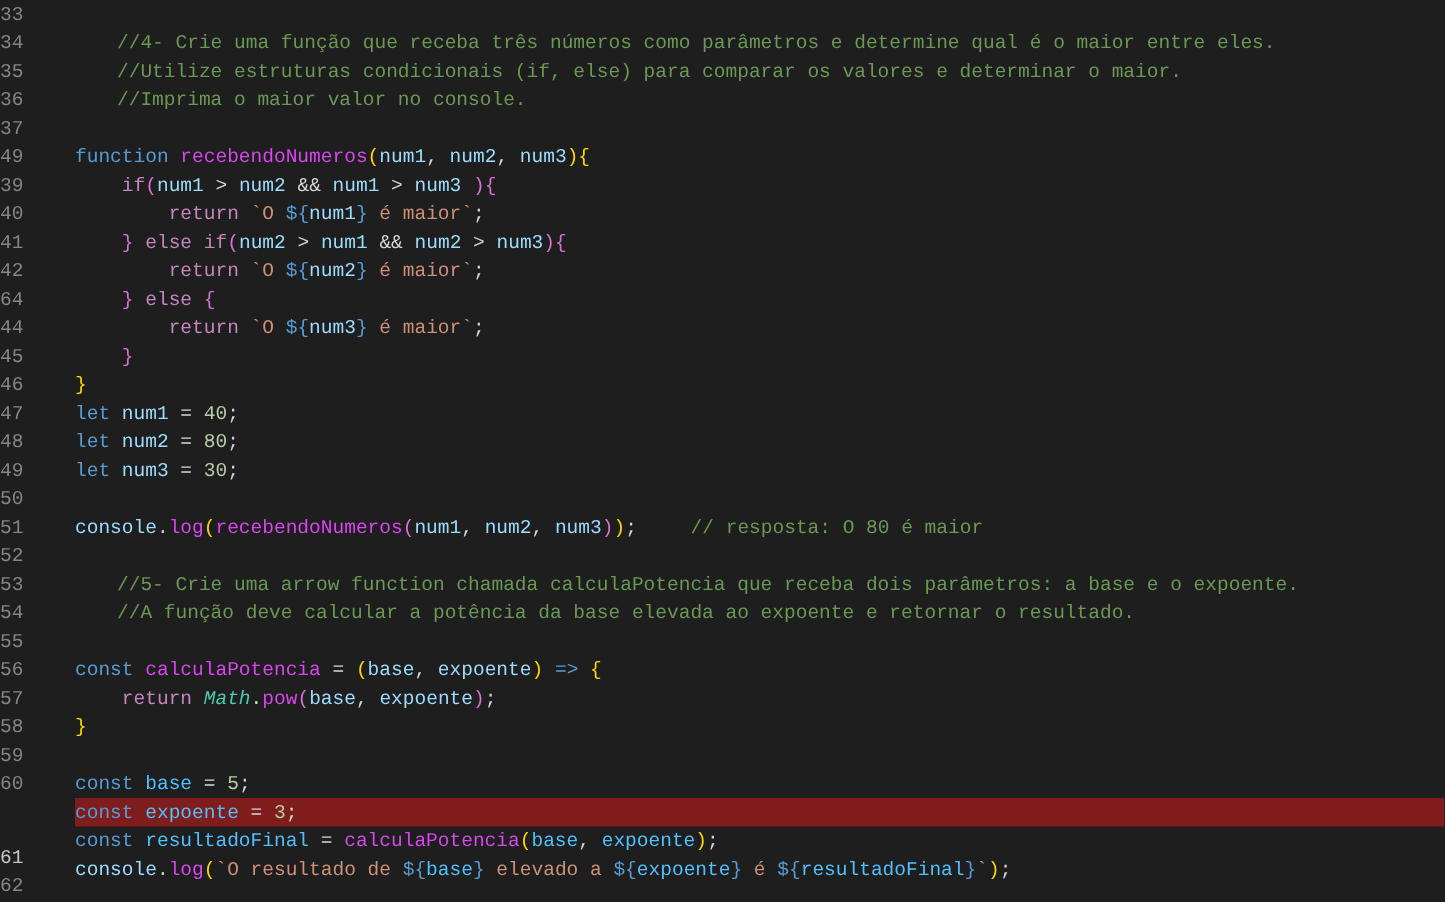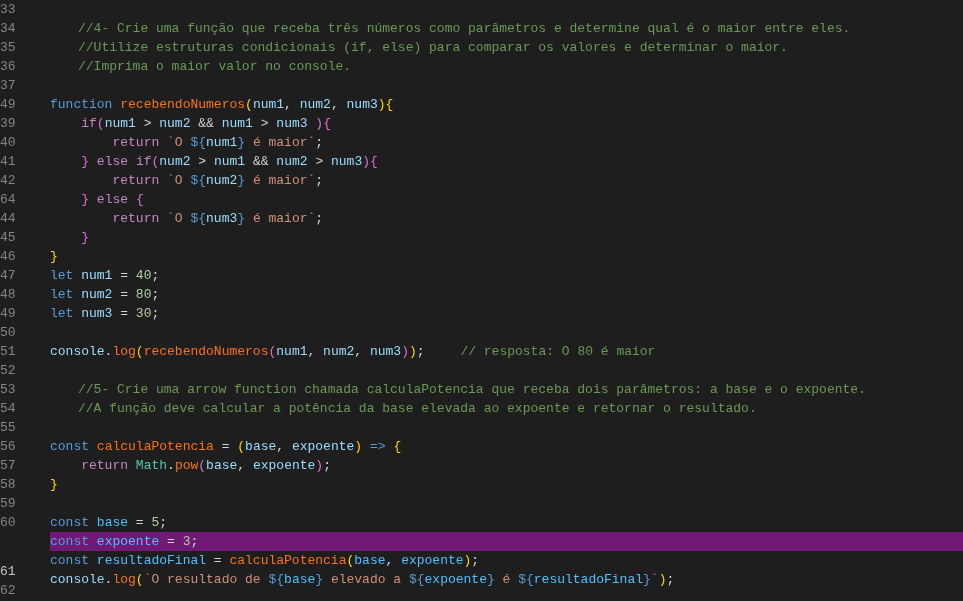--- a/index.html
+++ b/index.html
@@ -33,34 +33,34 @@
   margin-top: 30px;
 }
 .code {
   flex: 1;
   white-space: pre;
 }
 .line {
   height: 19px;
 }
 .line.active {
-  background: #701a75;
+  background: #7f1d1d;
 }
 .tok-comment { color: #6a9955; margin-left: 28px; }
 .tok-keyword { color: #569cd6; }
 .tok-control { color: #c586c0; margin-top: 28px; }
-.tok-function { color: #f97316; }
+.tok-function { color: #d946ef; }
 .tok-variable { color: #9cdcfe; }
 .tok-param { color: #9cdcfe; }
 .tok-number { color: #b5cea8; }
 .tok-string { color: #ce9178; }
 .tok-template-expr { color: #569cd6; }
 .tok-brace1 { color: #ffd700; }
 .tok-brace2 { color: #da70d6; }
-.tok-object { color: #4ec9b0; }
+.tok-object { color: #4ec9b0; font-style: italic; }
 .tok-const { color: #4fc1ff; }
 </style>
 </head>
 <body>
 
 <div class="editor">
   <div class="gutter" id="gutter">
       <div class="ln">33</div>
       <div class="ln">34</div>
       <div class="ln">35</div>

